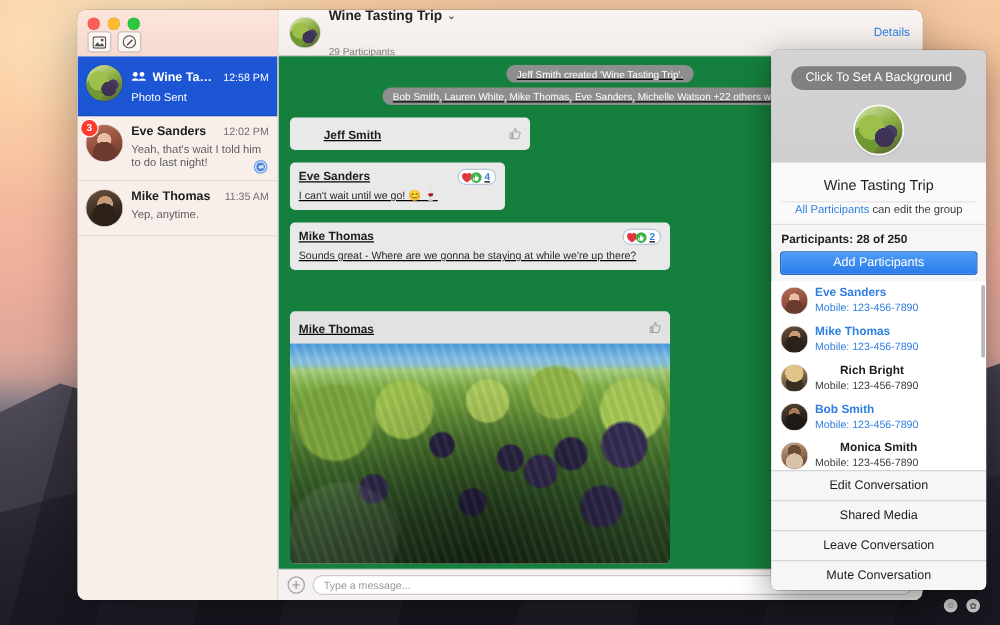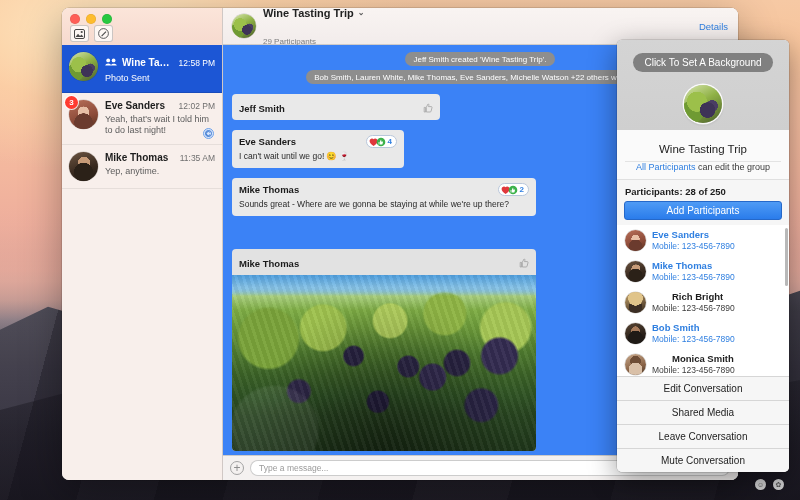--- a/index.html
+++ b/index.html
@@ -215,40 +215,41 @@
     font-size: 11px; font-weight: bold; color: #222;
     display: flex; align-items: center; gap: 4px;
   }
   .ch-chevron { font-size: 8px; color: #5a5a5a; }
   .ch-sub { font-size: 8px; color: #7d7d7d; margin-top: 18px; }
   .ch-details { font-size: 9.5px; color: #2f7fe0; }
 
   .thread {
     flex: 1; overflow: hidden; position: relative;
     padding: 7px 10px 0 9px;
-    background: #3b82f6;
+    background: #15803d;
+    text-decoration: underline;
   }
   .sysmsg-wrap { display: flex; justify-content: center; margin-bottom: 4px; }
   .sysmsg {
     background: #8e8e8e; color: #fff;
     font-size: 8px; border-radius: 8px;
     padding: 2.5px 8px; white-space: nowrap;
     max-width: 100%; overflow: hidden; text-overflow: clip;
   }
   .sysmsg.wide { margin-left: 38px; }
 
   .bubble {
     background: #e9e9e9;
     border-radius: 4px;
     margin-top: 10px;
     overflow: hidden;
     width: 172px;
     position: relative;
   }
-  .bubble.w2 { width: 208px; }
+  .bubble.w2 { width: 192px; padding-left: 20px; }
   .bubble.w3 { width: 304px; }
   .bubble-head {
     display: flex; align-items: center; gap: 5px;
     padding: 5px 7px 3px 7px;
   }
   .bubble-name { font-size: 9.5px; font-weight: bold; color: #1b1b1b; flex: 1; }
   .bubble-text {
     font-size: 8.5px; color: #2a2a2a;
     padding: 0 7px 6px 7px; line-height: 1.3;
   }

